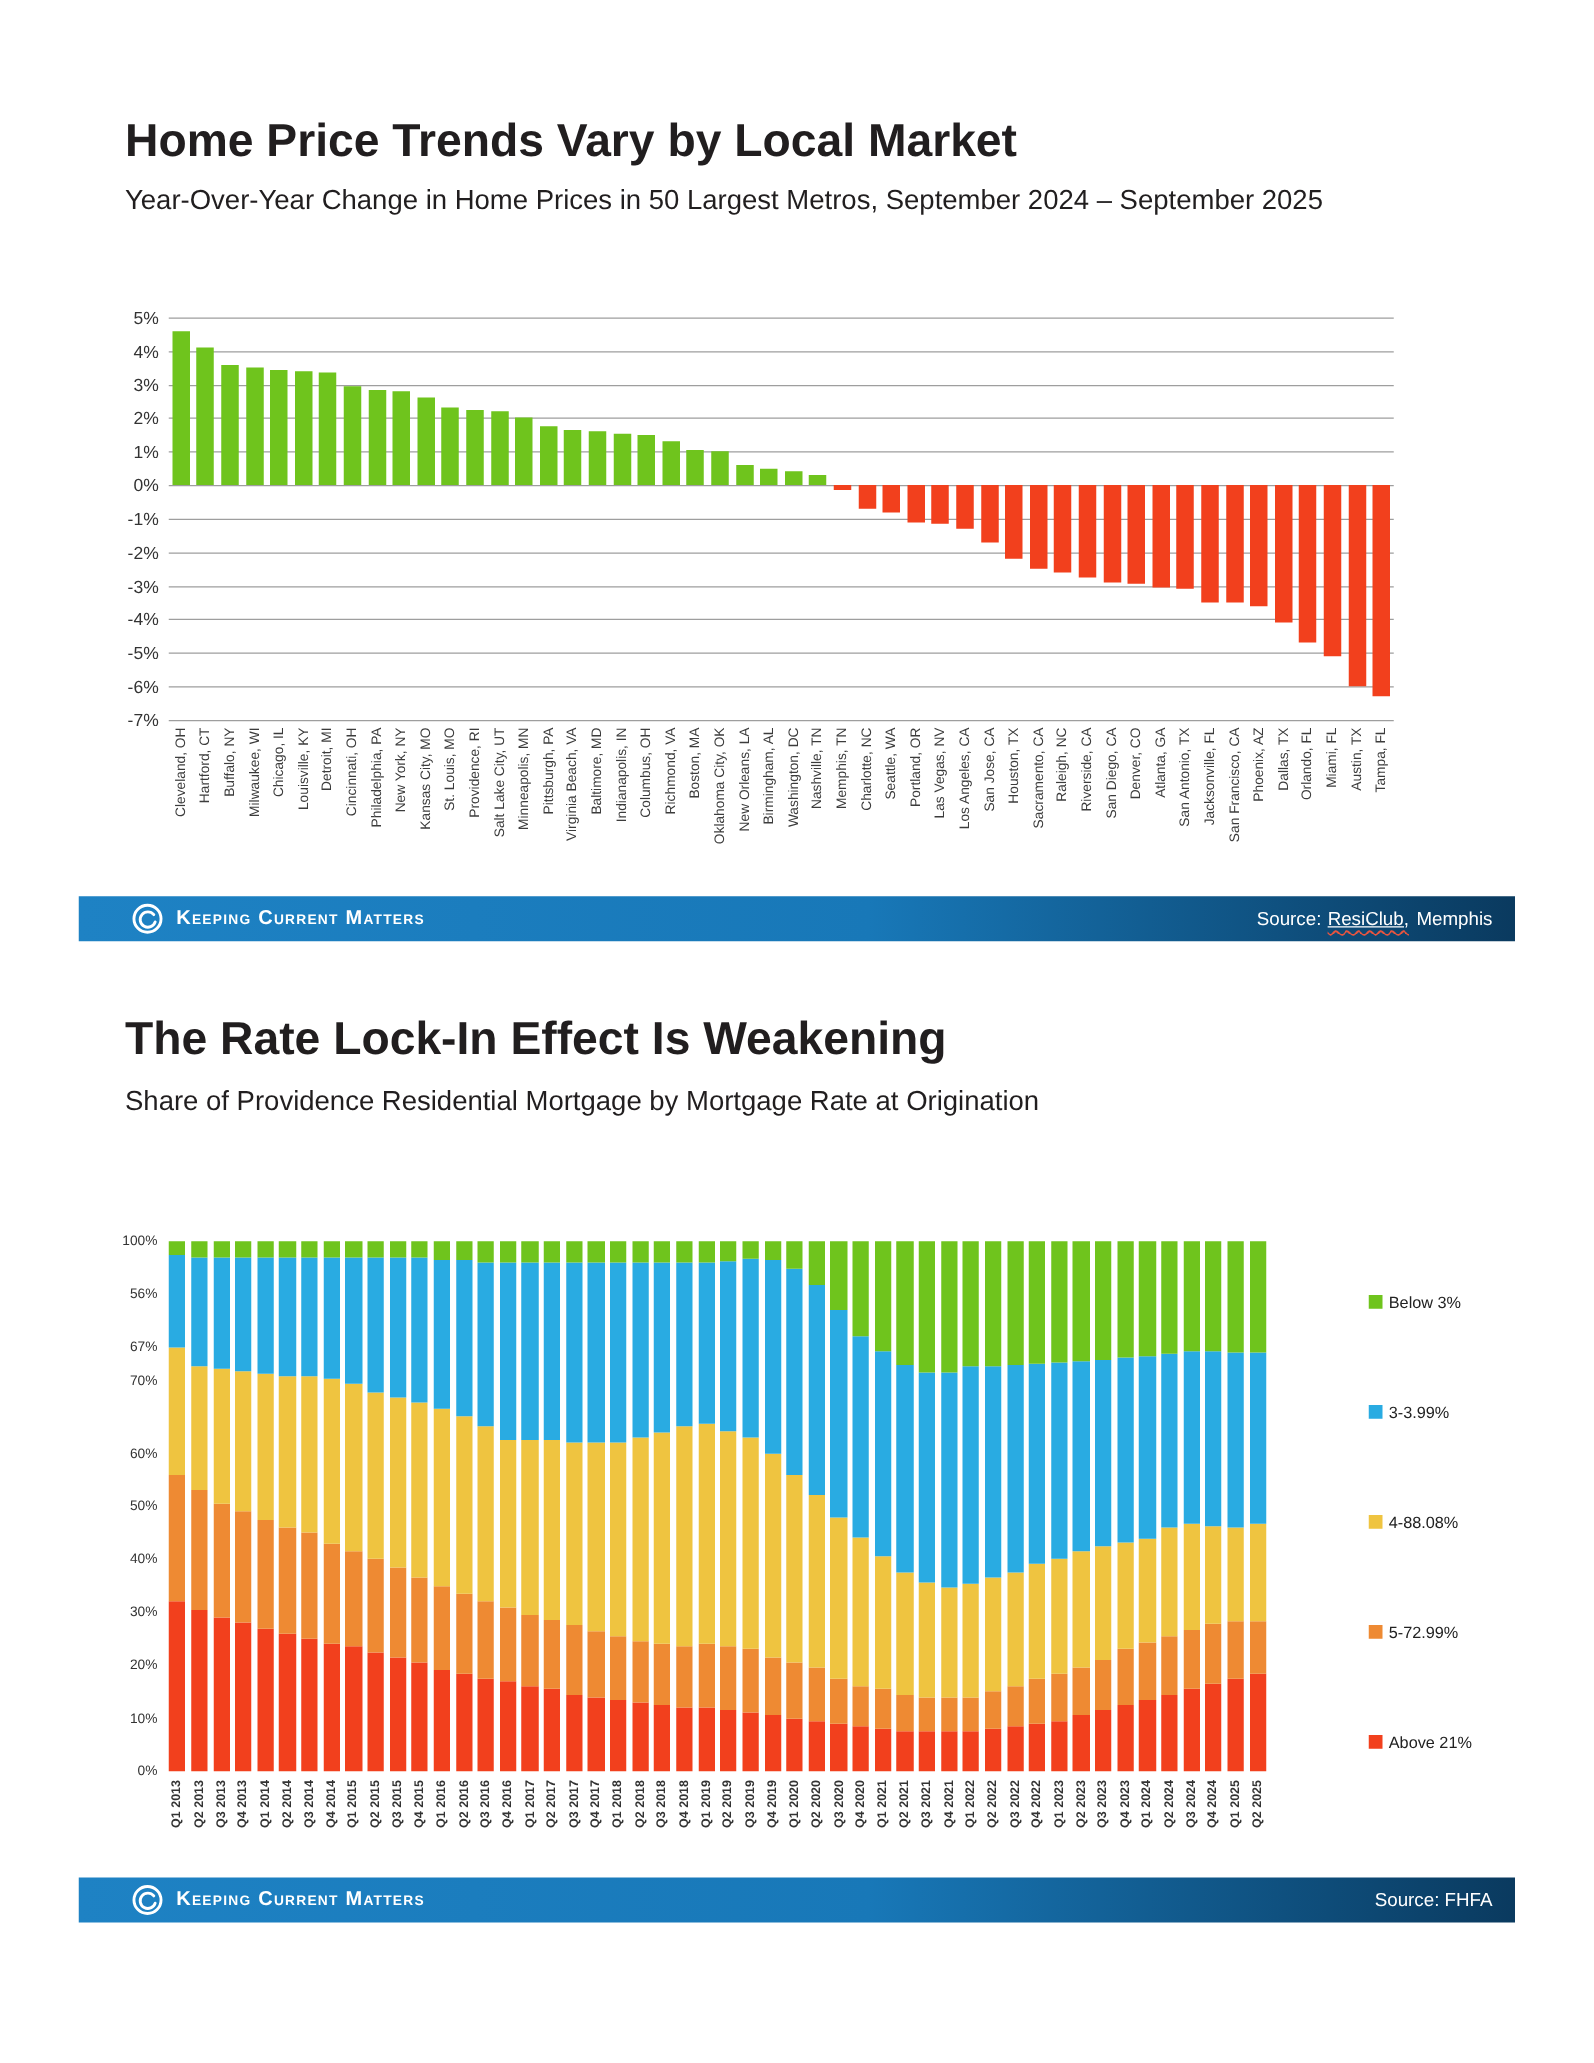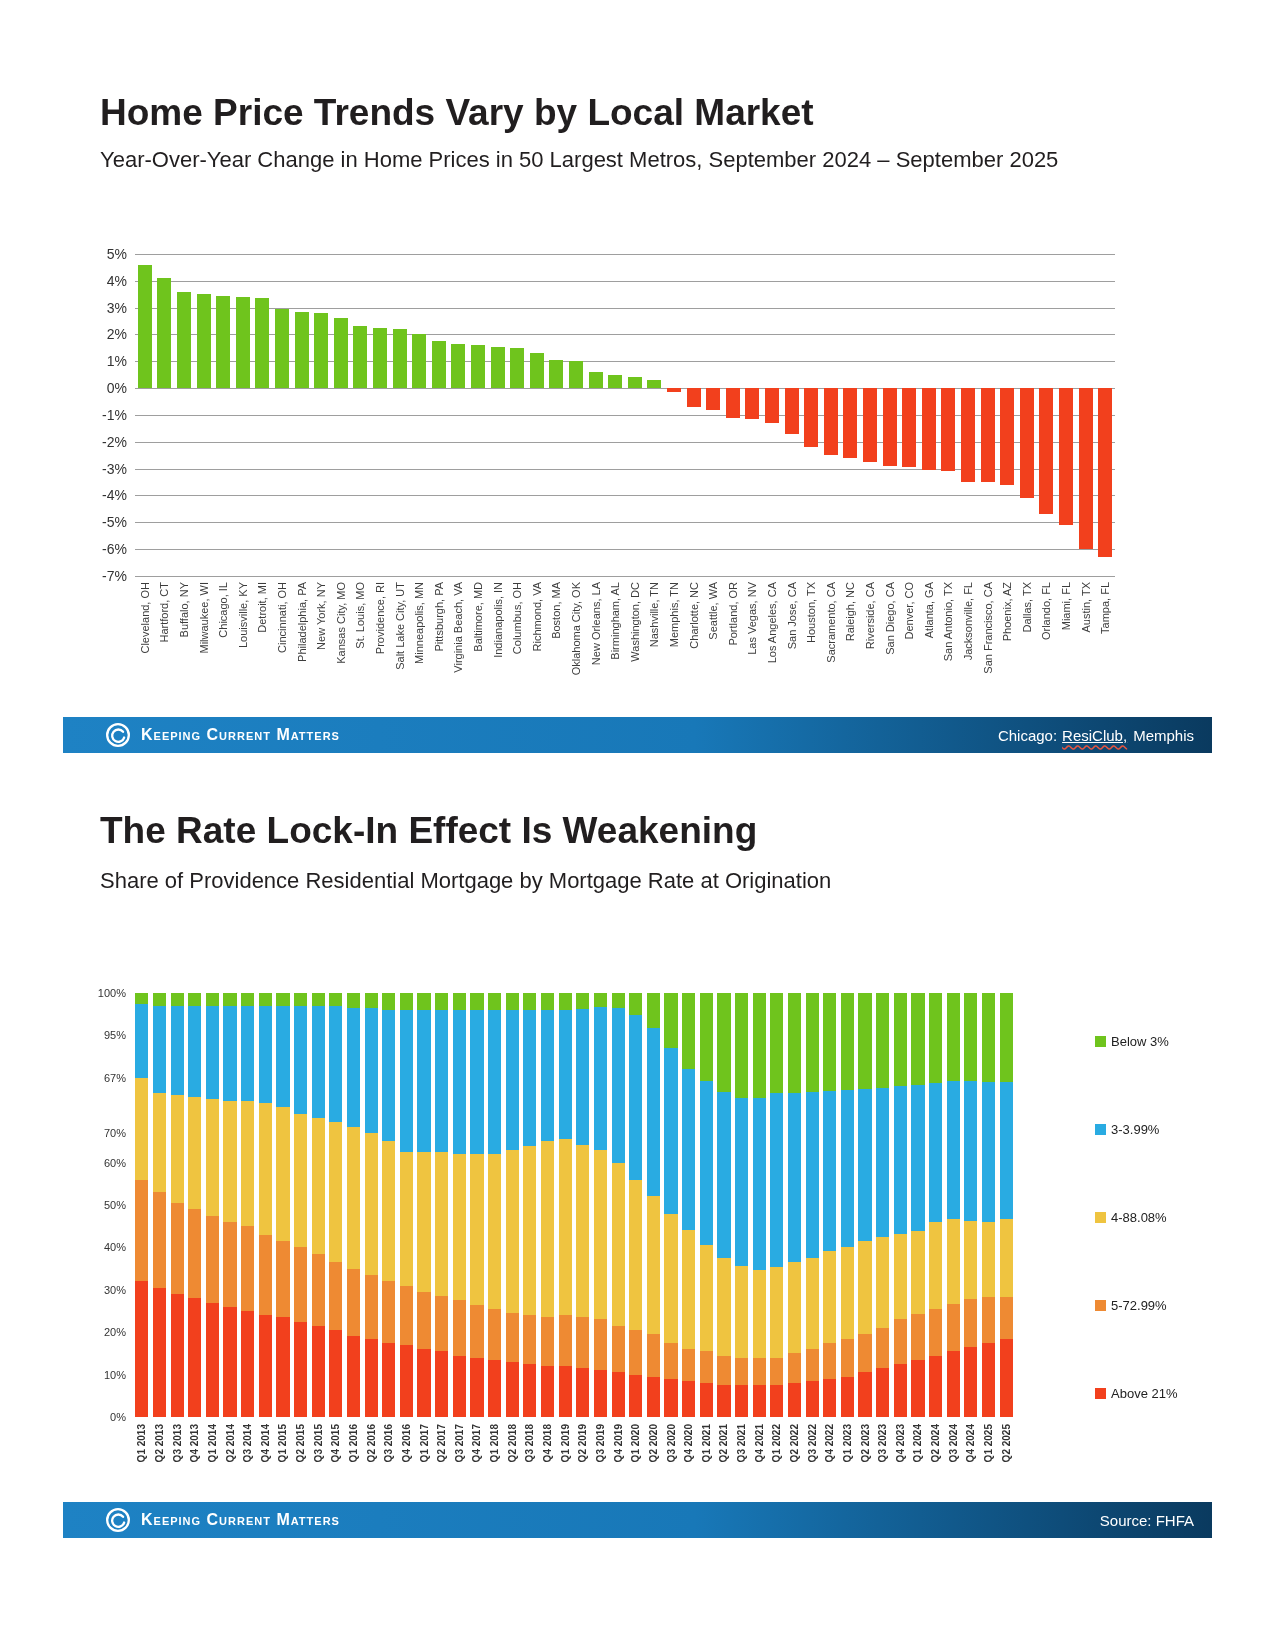--- a/index.html
+++ b/index.html
@@ -180,30 +180,30 @@
     </div>
 
   <div class="footer" id="f1" style="background: linear-gradient(90deg, rgb(30, 130, 196) 0%, rgb(24, 120, 184) 55%, rgb(10, 58, 95) 100%);">
     <span class="logo">
       <svg viewBox="0 0 36 36" width="26" height="26" aria-hidden="true">
         <circle cx="18" cy="18" r="15" fill="none" stroke="#ffffff" stroke-width="3.2"></circle>
         <path d="M25 13.5 a8.5 8.5 0 1 0 1.5 8" fill="none" stroke="#ffffff" stroke-width="3.2" stroke-linecap="round"></path>
       </svg>
     </span>
     <span class="brand">Keeping Current Matters</span>
-    <span class="src"><span class="lbl">Chicago:</span><a class="u"><span class="wavy">ResiClub,</span></a><a class="lnk2">Memphis</a></span>
+    <span class="src"><span class="lbl">Source:</span><a class="u"><span class="wavy">ResiClub,</span></a><a class="lnk2">Memphis</a></span>
   </div>
 
   <div class="chart-title" id="t2">The Rate Lock-In Effect Is Weakening</div>
   <div class="chart-sub" id="s2">Share of Providence Residential Mortgage by Mortgage Rate at Origination</div>
   <div id="y2">
       <div class="ytick" style="top: -6px;">100%</div>
-      <div class="ytick" style="top: 36.4px;">95%</div>
+      <div class="ytick" style="top: 36.4px;">56%</div>
       <div class="ytick" style="top: 78.8px;">67%</div>
-      <div class="ytick" style="top: 134px;">70%</div>
+      <div class="ytick" style="top: 106px;">70%</div>
       <div class="ytick" style="top: 163.6px;">60%</div>
       <div class="ytick" style="top: 206px;">50%</div>
       <div class="ytick" style="top: 248.4px;">40%</div>
       <div class="ytick" style="top: 290.8px;">30%</div>
       <div class="ytick" style="top: 333.2px;">20%</div>
       <div class="ytick" style="top: 375.6px;">10%</div>
       <div class="ytick" style="top: 418px;">0%</div>
     </div>
   <div class="plot" id="plot2">
       <div class="seg" style="left: 2.22px; width: 13.2px; top: 288.32px; height: 135.68px; background: rgb(242, 64, 29);"></div>

